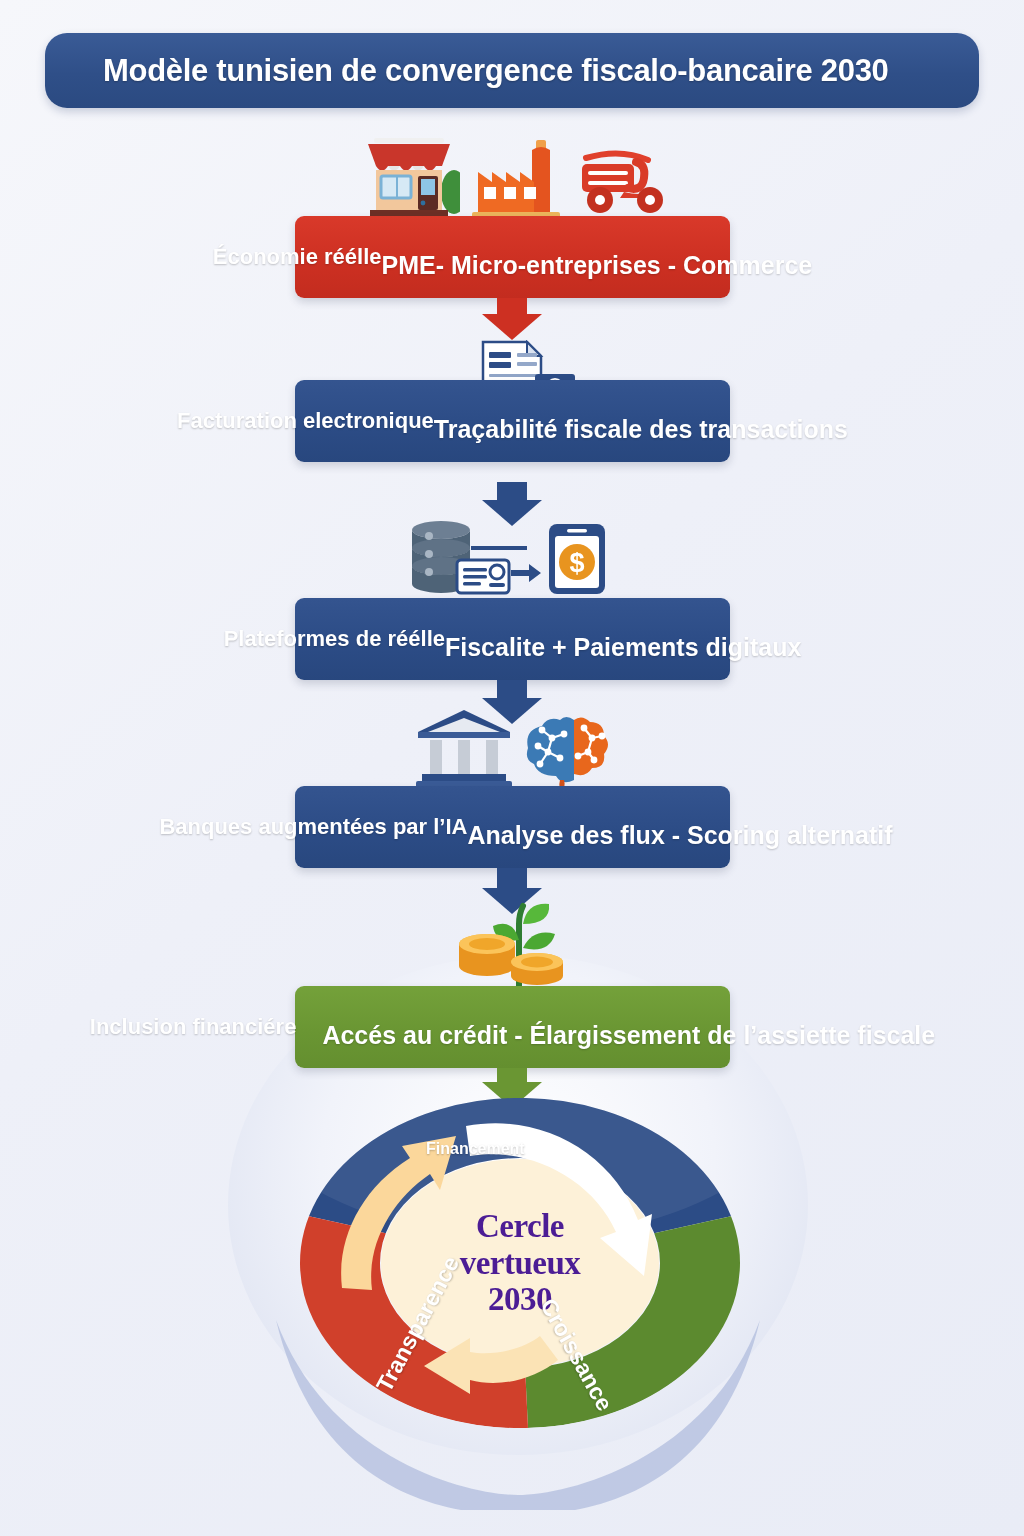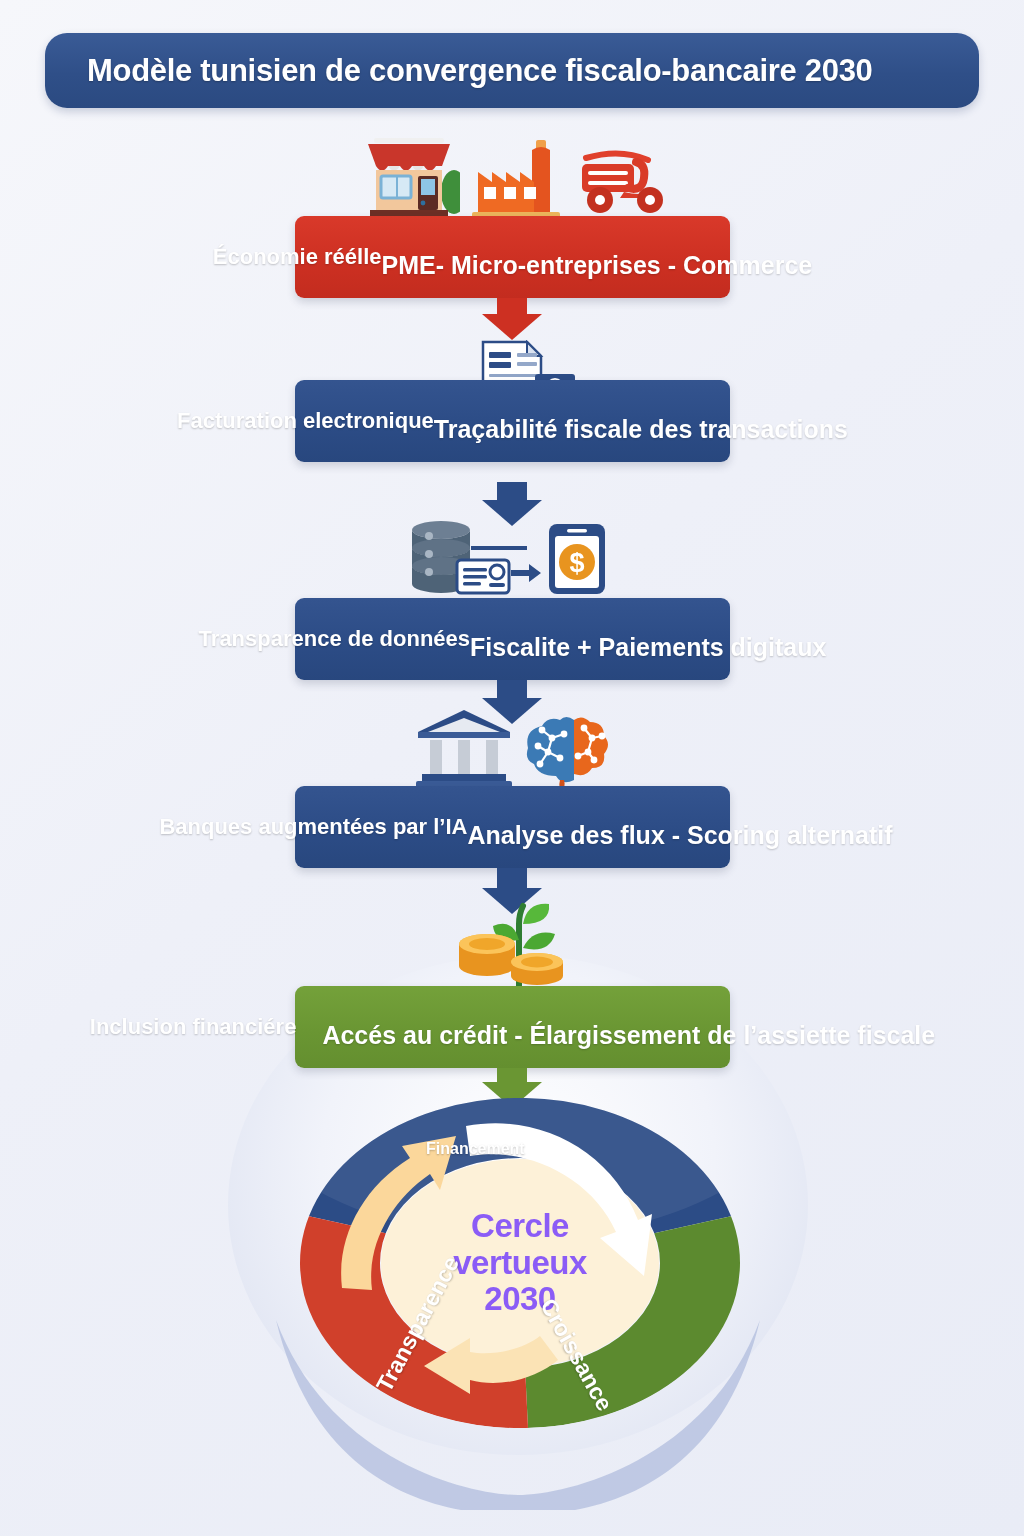--- a/index.html
+++ b/index.html
@@ -41,21 +41,21 @@
     position: absolute;
     left: 45px;
     top: 33px;
     width: 934px;
     height: 75px;
     background: linear-gradient(180deg, #3a5b96 0%, #2f4f88 55%, #2b4a81 100%);
     border-radius: 22px;
     box-shadow: 0 4px 9px rgba(40,60,110,0.22);
     display: flex;
     align-items: center;
-    padding-left: 42px;
+    padding-left: 58px;
   }
   .title-text {
     color: #ffffff;
     font-size: 31px;
     font-weight: bold;
     letter-spacing: -0.3px;
     text-shadow: 0 1px 2px rgba(0,0,0,0.25);
   }
 
   
@@ -132,25 +132,26 @@
   }
   .cycle svg { display: block; }
   .cycle-center-text {
     position: absolute;
     left: 0; top: 0; width: 440px; height: 330px;
     display: flex; flex-direction: column;
     align-items: center; justify-content: center;
     pointer-events: none;
   }
   .cycle-center-text span {
-    color: #8b5cf6;
+    color: #4c1d95;
     font-size: 33px;
     font-weight: bold;
     line-height: 1.12;
     letter-spacing: -0.5px;
+    font-family: Liberation Serif, serif;
   }
 
   .seg-label {
     position: absolute;
     color: #ffffff;
     font-weight: bold;
     text-shadow: 0 1px 2px rgba(0,0,0,0.25);
     white-space: nowrap;
   }
   #label-financement {
@@ -303,21 +304,21 @@
         <rect x="142" y="4" width="56" height="70" rx="8" fill="#2c4c86"></rect>
         <rect x="148" y="16" width="44" height="52" rx="3" fill="#ffffff"></rect>
         <rect x="160" y="9" width="20" height="3.4" rx="1.7" fill="#ffffff"></rect>
         <circle cx="170" cy="42" r="18" fill="#e8941f"></circle>
         <text x="170" y="52" font-family="Liberation Sans, sans-serif" font-size="27" font-weight="bold" fill="#ffffff" text-anchor="middle">$</text>
       </g>
     </svg>
   </div>
 
   <div class="banner blue" style="top:598px;">
-    <div class="b-title">Transparence de données</div>
+    <div class="b-title">Plateformes de réélle</div>
     <div class="b-sub">Fiscalite + Paiements digitaux</div>
   </div>
 
   <div class="arrow blue" style="top:680px;">
     <div class="stem" style="height:18px;"></div>
     <div class="head"></div>
   </div>
 </div>
 
 <div class="stage">

